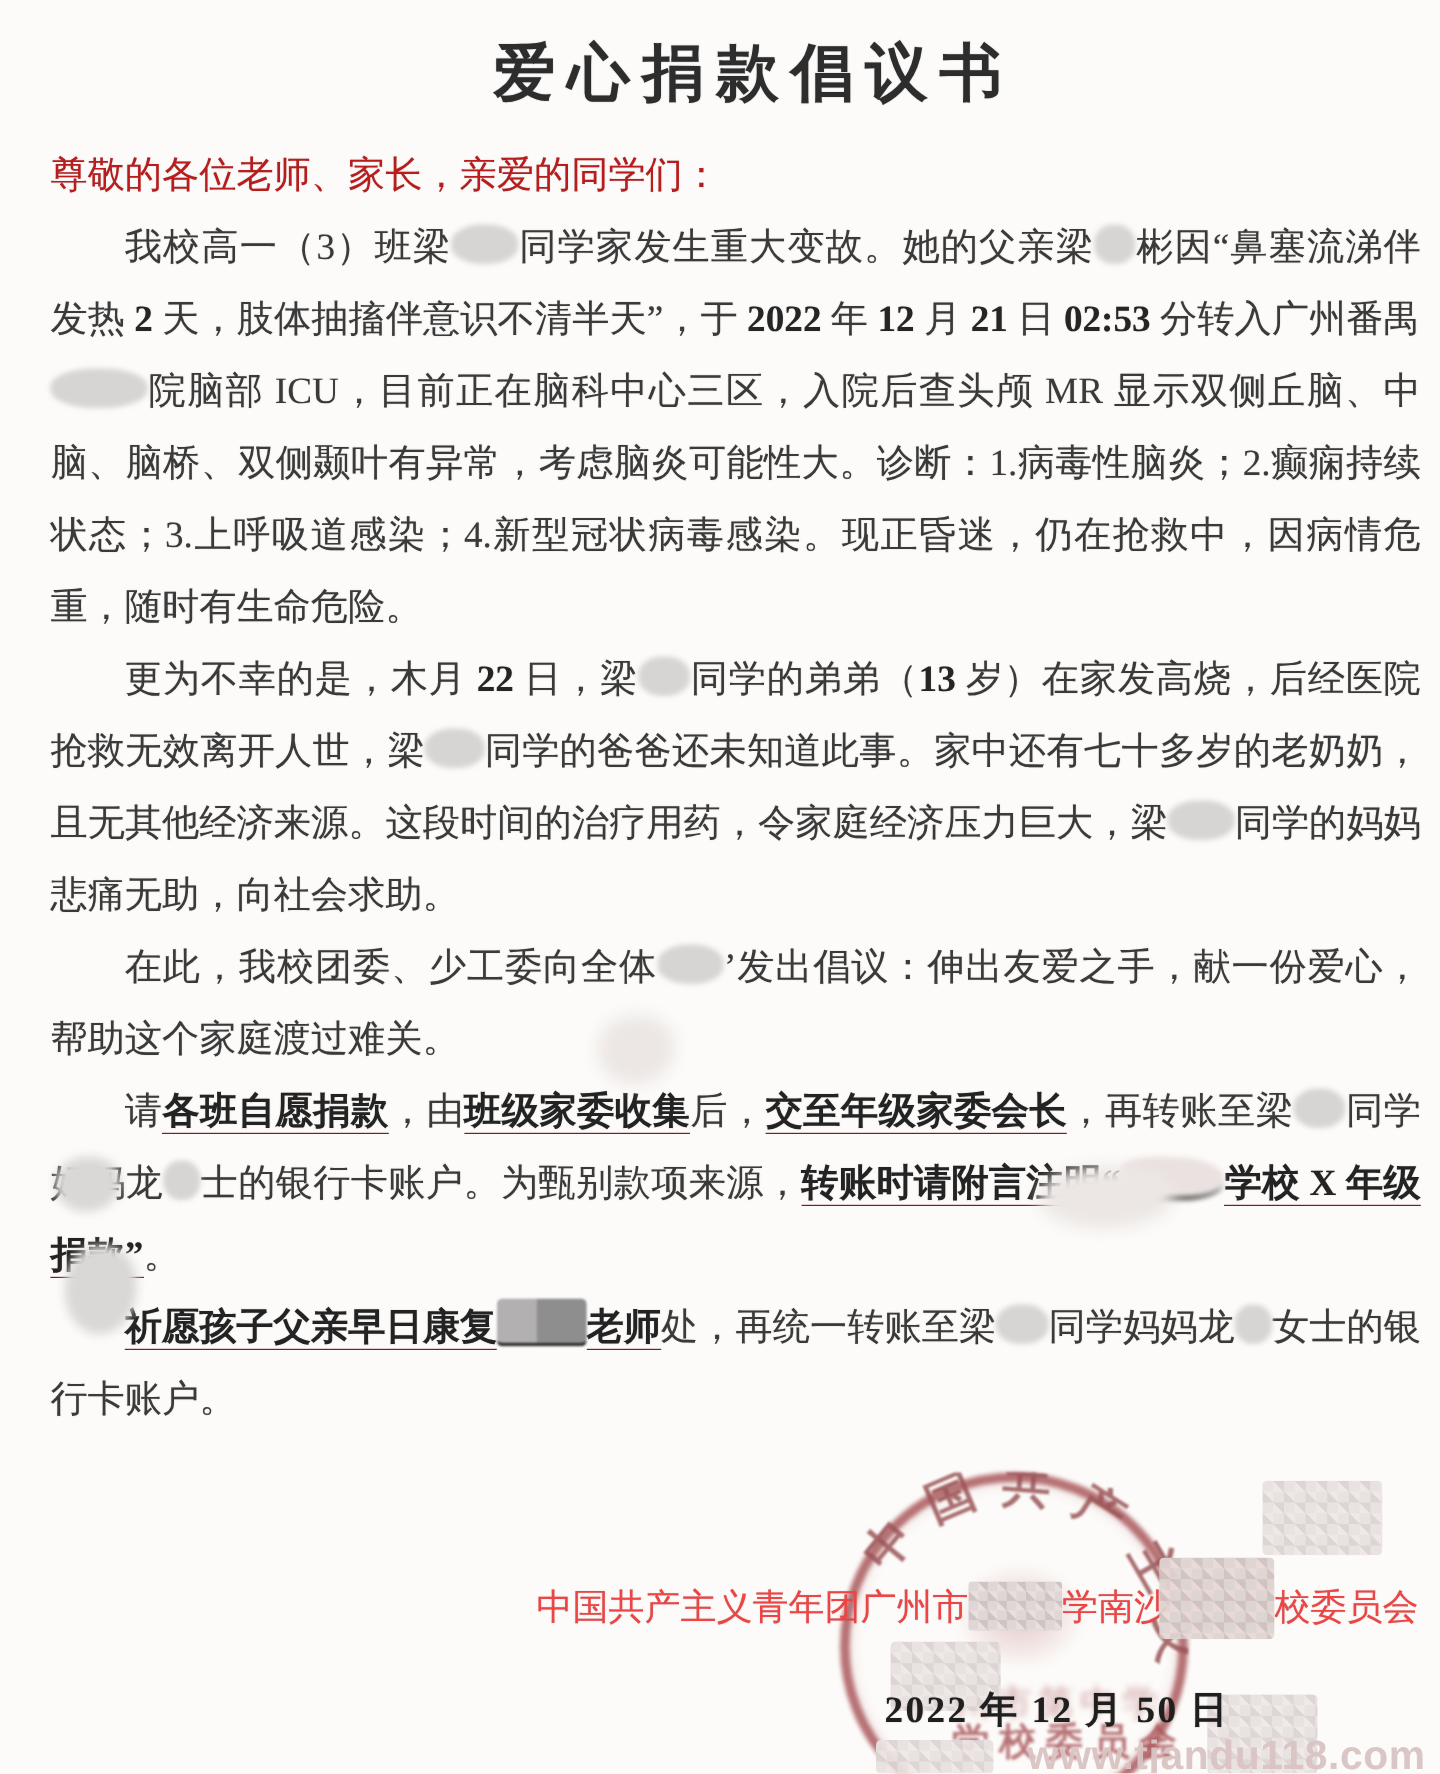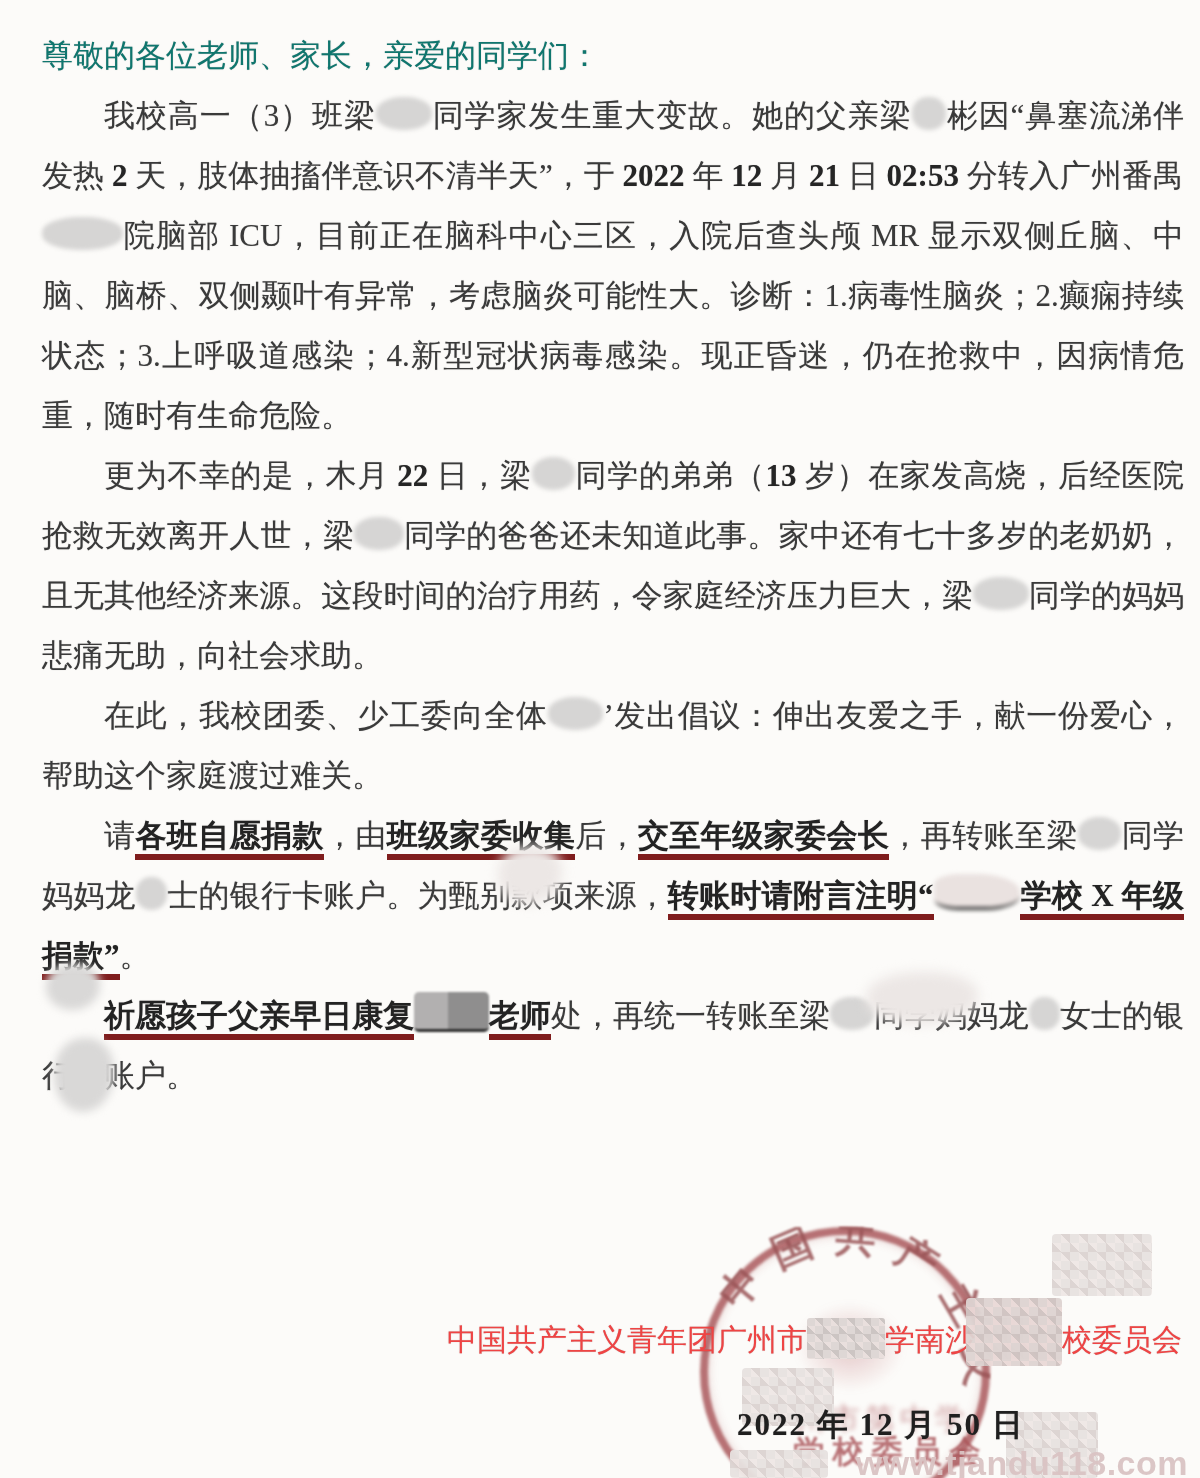--- a/index.html
+++ b/index.html
@@ -22,36 +22,36 @@
     letter-spacing:10px;
     text-align:center;
     text-indent:30px;
     color:#2d2d2d;
     margin:0 0 20px 0;
     text-shadow:0 0 1px rgba(40,40,40,.45);
   }
   .salutation{
     font-size:31px;
     line-height:60px;
-    color:#0f766e;
+    color:#b91c1c;
     text-shadow:0 0 1px rgba(70,70,70,.35);
   }
   .para{
     font-size:31px;
     line-height:60px;
     text-align:justify;
     text-indent:2em;
     margin:0;
     color:#3a3a3a;
     text-shadow:0 0 1px rgba(70,70,70,.35);
   }
   .num{font-weight:700;color:#252525;}
   .bu{
     font-weight:700;color:#232323;
-    border-bottom:6px solid #7f1d1d;
+    border-bottom:1px solid #7f1d1d;
     padding-bottom:1px;
   }
   .redact{
     display:inline-block;
     height:1.05em;
     background:#d6d5d4;
     border-radius:46%;
     filter:blur(2px);
     vertical-align:-0.12em;
   }
@@ -151,20 +151,21 @@
     color:rgba(217,195,195,.95);z-index:7;
     font-family:"Liberation Sans","DejaVu Sans",sans-serif;
   }
 </style>
 </head>
 <body>
 
 <div class="page">
 
   <div class="content">
+    <h1 class="doc-title">爱心捐款倡议书</h1>
     <div class="salutation">尊敬的各位老师、家长，亲爱的同学们：</div>
     <div id="paragraphs">
         <div class="para"><span>我校高一（3）班梁</span><span class="redact" style="width: 1.8em;"></span><span>同学家发生重大变故。她的父亲梁</span><span class="redact" style="width: 1.1em;"></span><span>彬因“鼻塞流涕伴发热 </span><span class="num">2</span><span> 天，肢体抽搐伴意识不清半天”，于 </span><span class="num">2022</span><span> 年 </span><span class="num">12</span><span> 月 </span><span class="num">21</span><span> 日 </span><span class="num">02:53</span><span> 分转入广州番禺</span><span class="redact" style="width: 2.6em;"></span><span>院脑部 ICU，目前正在脑科中心三区，入院后查头颅 MR 显示双侧丘脑、中脑、脑桥、双侧颞叶有异常，考虑脑炎可能性大。诊断：1.病毒性脑炎；2.癫痫持续状态；3.上呼吸道感染；4.新型冠状病毒感染。现正昏迷，仍在抢救中，因病情危重，随时有生命危险。</span></div>
         <div class="para"><span>更为不幸的是，木月 </span><span class="num">22</span><span> 日，梁</span><span class="redact" style="width: 1.4em;"></span><span>同学的弟弟（</span><span class="num">13</span><span> 岁）在家发高烧，后经医院抢救无效离开人世，梁</span><span class="redact" style="width: 1.6em;"></span><span>同学的爸爸还未知道此事。家中还有七十多岁的老奶奶，且无其他经济来源。这段时间的治疗用药，令家庭经济压力巨大，梁</span><span class="redact" style="width: 1.8em;"></span><span>同学的妈妈悲痛无助，向社会求助。</span></div>
         <div class="para"><span>在此，我校团委、少工委向全体</span><span class="redact" style="width: 1.8em;"></span><span>’发出倡议：伸出友爱之手，献一份爱心，帮助这个家庭渡过难关。</span></div>
         <div class="para"><span>请</span><span class="bu">各班自愿捐款</span><span>，由</span><span class="bu">班级家委收集</span><span>后，</span><span class="bu">交至年级家委会长</span><span>，再转账至梁</span><span class="redact" style="width: 1.4em;"></span><span>同学妈妈龙</span><span class="redact" style="width: 1em;"></span><span>士的银行卡账户。为甄别款项来源，</span><span class="bu">转账时请附言注明“</span><span class="redact ru" style="width: 2.8em;"></span><span class="bu">学校 X 年级捐款”</span><span>。</span></div>
         <div class="para"><span class="bu">祈愿孩子父亲早日康复</span><span class="redact dark" style="width: 2.4em;"></span><span class="bu">老师</span><span>处，再统一转账至梁</span><span class="redact" style="width: 1.4em;"></span><span>同学妈妈龙</span><span class="redact" style="width: 1em;"></span><span>女士的银行卡账户。</span></div>
       </div>
   </div>
 

